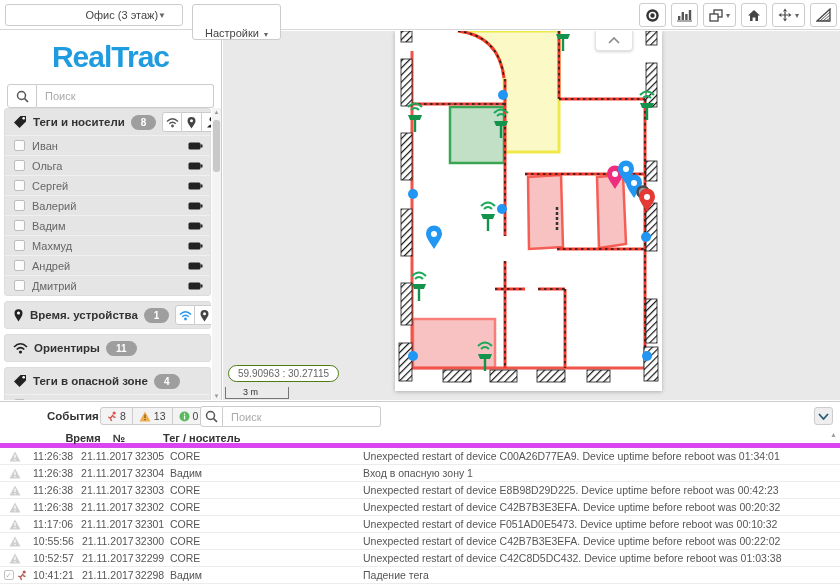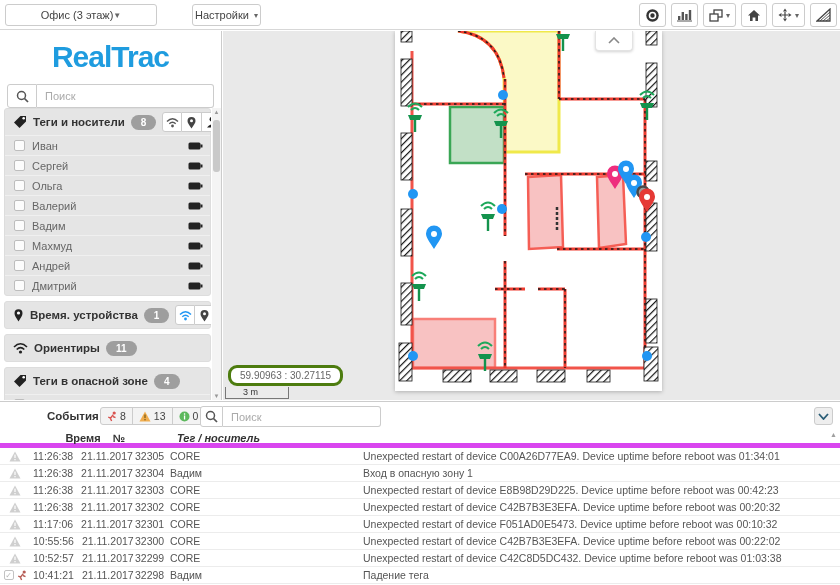--- a/index.html
+++ b/index.html
@@ -3,26 +3,26 @@
 <meta charset="utf-8">
 <style>
   * { box-sizing: border-box; margin: 0; padding: 0; }
   html,body { width:840px; height:585px; overflow:hidden; background:#fff;
     font-family:"Liberation Sans", sans-serif; }
   svg { display:block; }
 
   
   .toolbar { position:absolute; left:0; top:0; width:840px; height:30px; background:#fff;
     border-bottom:1px solid #d7d7d7; z-index:30; }
-  .floor-select { position:absolute; left:5px; top:4px; width:152px; height:22px;
+  .floor-select { position:absolute; left:5px; top:4px; width:178px; height:22px;
     border:1px solid #ccc; border-radius:3px; background:#fff; font-size:11px; color:#444;
-    display:flex; align-items:center; justify-content:center; padding:0 8px; cursor:pointer; }
-  .settings-btn { position:absolute; left:192px; top:4px; height:22px; border:1px solid #ccc;
-    border-radius:3px; background:#fff; font-size:11px; color:#444; display:flex; align-items:center;
-    gap:5px; padding:0 2px; cursor:pointer; }
+    display:flex; align-items:center; justify-content:flex-end; padding:0 16px; cursor:pointer; }
+  .settings-btn { position:absolute; left:192px; top:4px; height:36px; border:1px solid #ccc;
+    border-radius:3px; background:#fff; font-size:11px; color:#444; display:flex; align-items:flex-end;
+    gap:5px; padding:0 12px; cursor:pointer; }
   .caret { font-size:8px; color:#666; }
   .tool-icons { position:absolute; right:3px; top:3px; display:flex; gap:5px; }
   .tbtn { min-width:25px; height:24px; border:1px solid #ccc; border-radius:3px; background:#fff;
     display:flex; align-items:center; justify-content:center; gap:3px; padding:0 5px; cursor:pointer; }
 
   
   .sidebar { position:absolute; left:0; top:31px; width:222px; height:369px; background:#fff;
     border-right:1px solid #ccc; z-index:20; }
   .logo { text-align:center; font-size:30px; font-weight:bold; color:#1f9cdf; padding-top:9px;
     letter-spacing:-1px; }
@@ -54,21 +54,21 @@
 
   
   .map { position:absolute; left:223px; top:31px; width:617px; height:369px; background:#e9e9e9;
     overflow:hidden; }
   .plan { position:absolute; left:172px; top:0; width:267px; height:360px; background:#fff;
     box-shadow:0 1px 4px rgba(0,0,0,.25); }
   .collapse-btn { position:absolute; left:372px; top:0; width:38px; height:20px; background:#fff;
     border:1px solid #e3e3e3; border-top:none; border-radius:0 0 4px 4px;
     box-shadow:0 1px 3px rgba(0,0,0,.18); display:flex; align-items:center; justify-content:center;
     cursor:pointer; }
-  .coords { position:absolute; left:5px; top:334px; background:#fff; border:3px solid #4d7c0f;
+  .coords { position:absolute; left:5px; top:334px; background:#fff; border:1px solid #4d7c0f;
     border-radius:9px; font-size:10px; color:#666; padding:2px 9px; }
   .scalebar { position:absolute; left:2px; top:356px; width:64px; height:12px; border:1px solid #777;
     border-top:none; background:rgba(235,235,235,.85); font-size:9px; color:#333; line-height:11px;
     padding-left:17px; }
 
   
   .events { position:absolute; left:0; top:401px; width:840px; height:184px; background:#fff;
     border-top:1px solid #ccc; }
   .ev-head { position:relative; height:27px; }
   .ev-title { position:absolute; left:47px; top:8px; font-size:11.5px; font-weight:bold; color:#333; }
@@ -82,21 +82,21 @@
   .ev-search input { width:158px; border:1px solid #ccc; border-left:none; border-radius:0 3px 3px 0;
     font-size:11px; color:#444; padding:0 8px; outline:none; }
   .ev-collapse { position:absolute; right:7px; top:5px; width:19px; height:18px; border:1px solid #ccc;
     border-radius:3px; background:#eee; display:flex; align-items:center; justify-content:center;
     cursor:pointer; }
   .thead { position:relative; height:19px; border-bottom:5px solid #d946ef; font-size:11px;
     font-weight:bold; color:#333; }
   .th { position:absolute; top:3px; }
   .th-time { left:45px; width:76px; text-align:center; }
   .th-num  { left:103px; width:32px; text-align:center; }
-  .th-tag  { left:177px;font-style:italic; }
+  .th-tag  { left:163px; }
   .th-msg  { left:363px; width:470px; text-align:center; }
   .tbl-scroll-up { position:absolute; right:3px; top:2px; font-size:7px; color:#a0a0a0; }
   .trows { position:relative; }
   .trow { display:flex; align-items:center; height:17px; border-bottom:1px solid #ececec;
     font-size:10.5px; color:#555; cursor:default; }
   .c-icon { width:30px; display:flex; align-items:center; justify-content:center; gap:3px; }
   .c-time { width:105px; padding-left:3px; display:flex; gap:8px; }
   .c-num  { width:35px; }
   .c-tag  { width:193px; }
   .c-msg  { flex:1; white-space:nowrap; overflow:hidden; }
@@ -227,32 +227,32 @@
     <span class="battery">
       <svg width="15" height="10">
                 <rect x="0.5" y="1.5" width="12" height="7" rx="1.5" fill="#222"></rect>
                 <rect x="12.5" y="3.5" width="2" height="3" fill="#222"></rect>
               </svg>
     </span>
   </div>
 
   <div class="srow">
     <span class="cbx"></span>
+    <span>Ольга</span>
+    <span class="battery">
+      <svg width="15" height="10">
+                <rect x="0.5" y="1.5" width="12" height="7" rx="1.5" fill="#222"></rect>
+                <rect x="12.5" y="3.5" width="2" height="3" fill="#222"></rect>
+              </svg>
+    </span>
+  </div>
+
+  <div class="srow">
+    <span class="cbx"></span>
     <span>Сергей</span>
-    <span class="battery">
-      <svg width="15" height="10">
-                <rect x="0.5" y="1.5" width="12" height="7" rx="1.5" fill="#222"></rect>
-                <rect x="12.5" y="3.5" width="2" height="3" fill="#222"></rect>
-              </svg>
-    </span>
-  </div>
-
-  <div class="srow">
-    <span class="cbx"></span>
-    <span>Ольга</span>
     <span class="battery">
       <svg width="15" height="10">
                 <rect x="0.5" y="1.5" width="12" height="7" rx="1.5" fill="#222"></rect>
                 <rect x="12.5" y="3.5" width="2" height="3" fill="#222"></rect>
               </svg>
     </span>
   </div>
 
   <div class="srow">
     <span class="cbx"></span>

